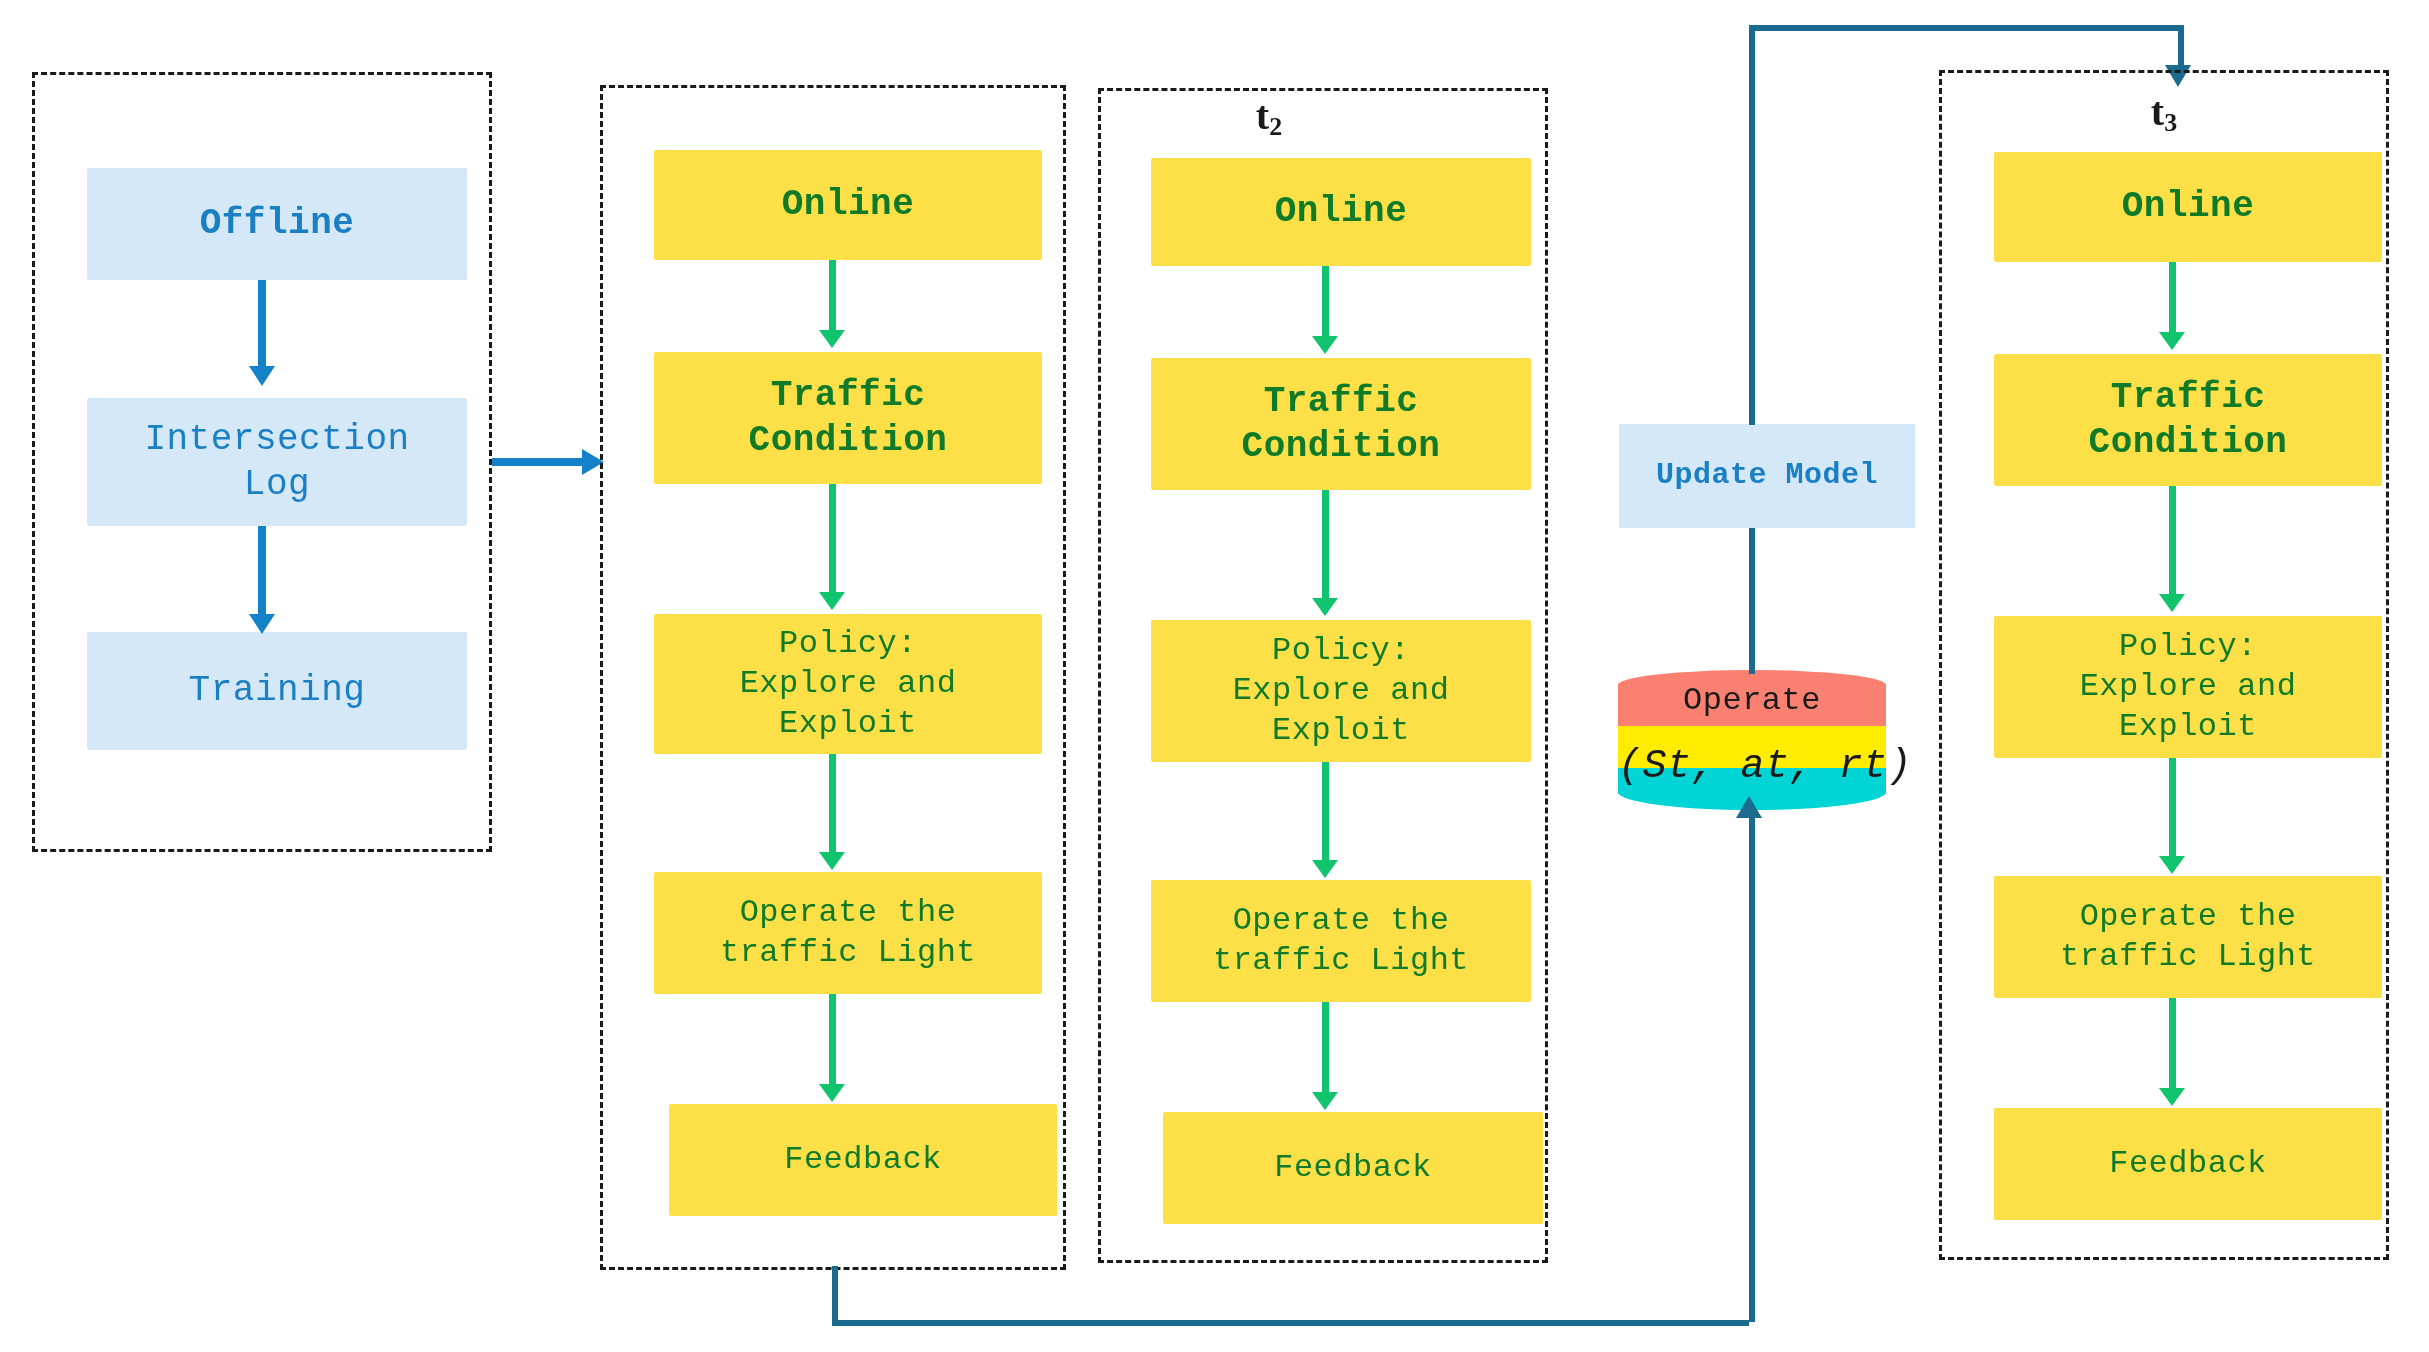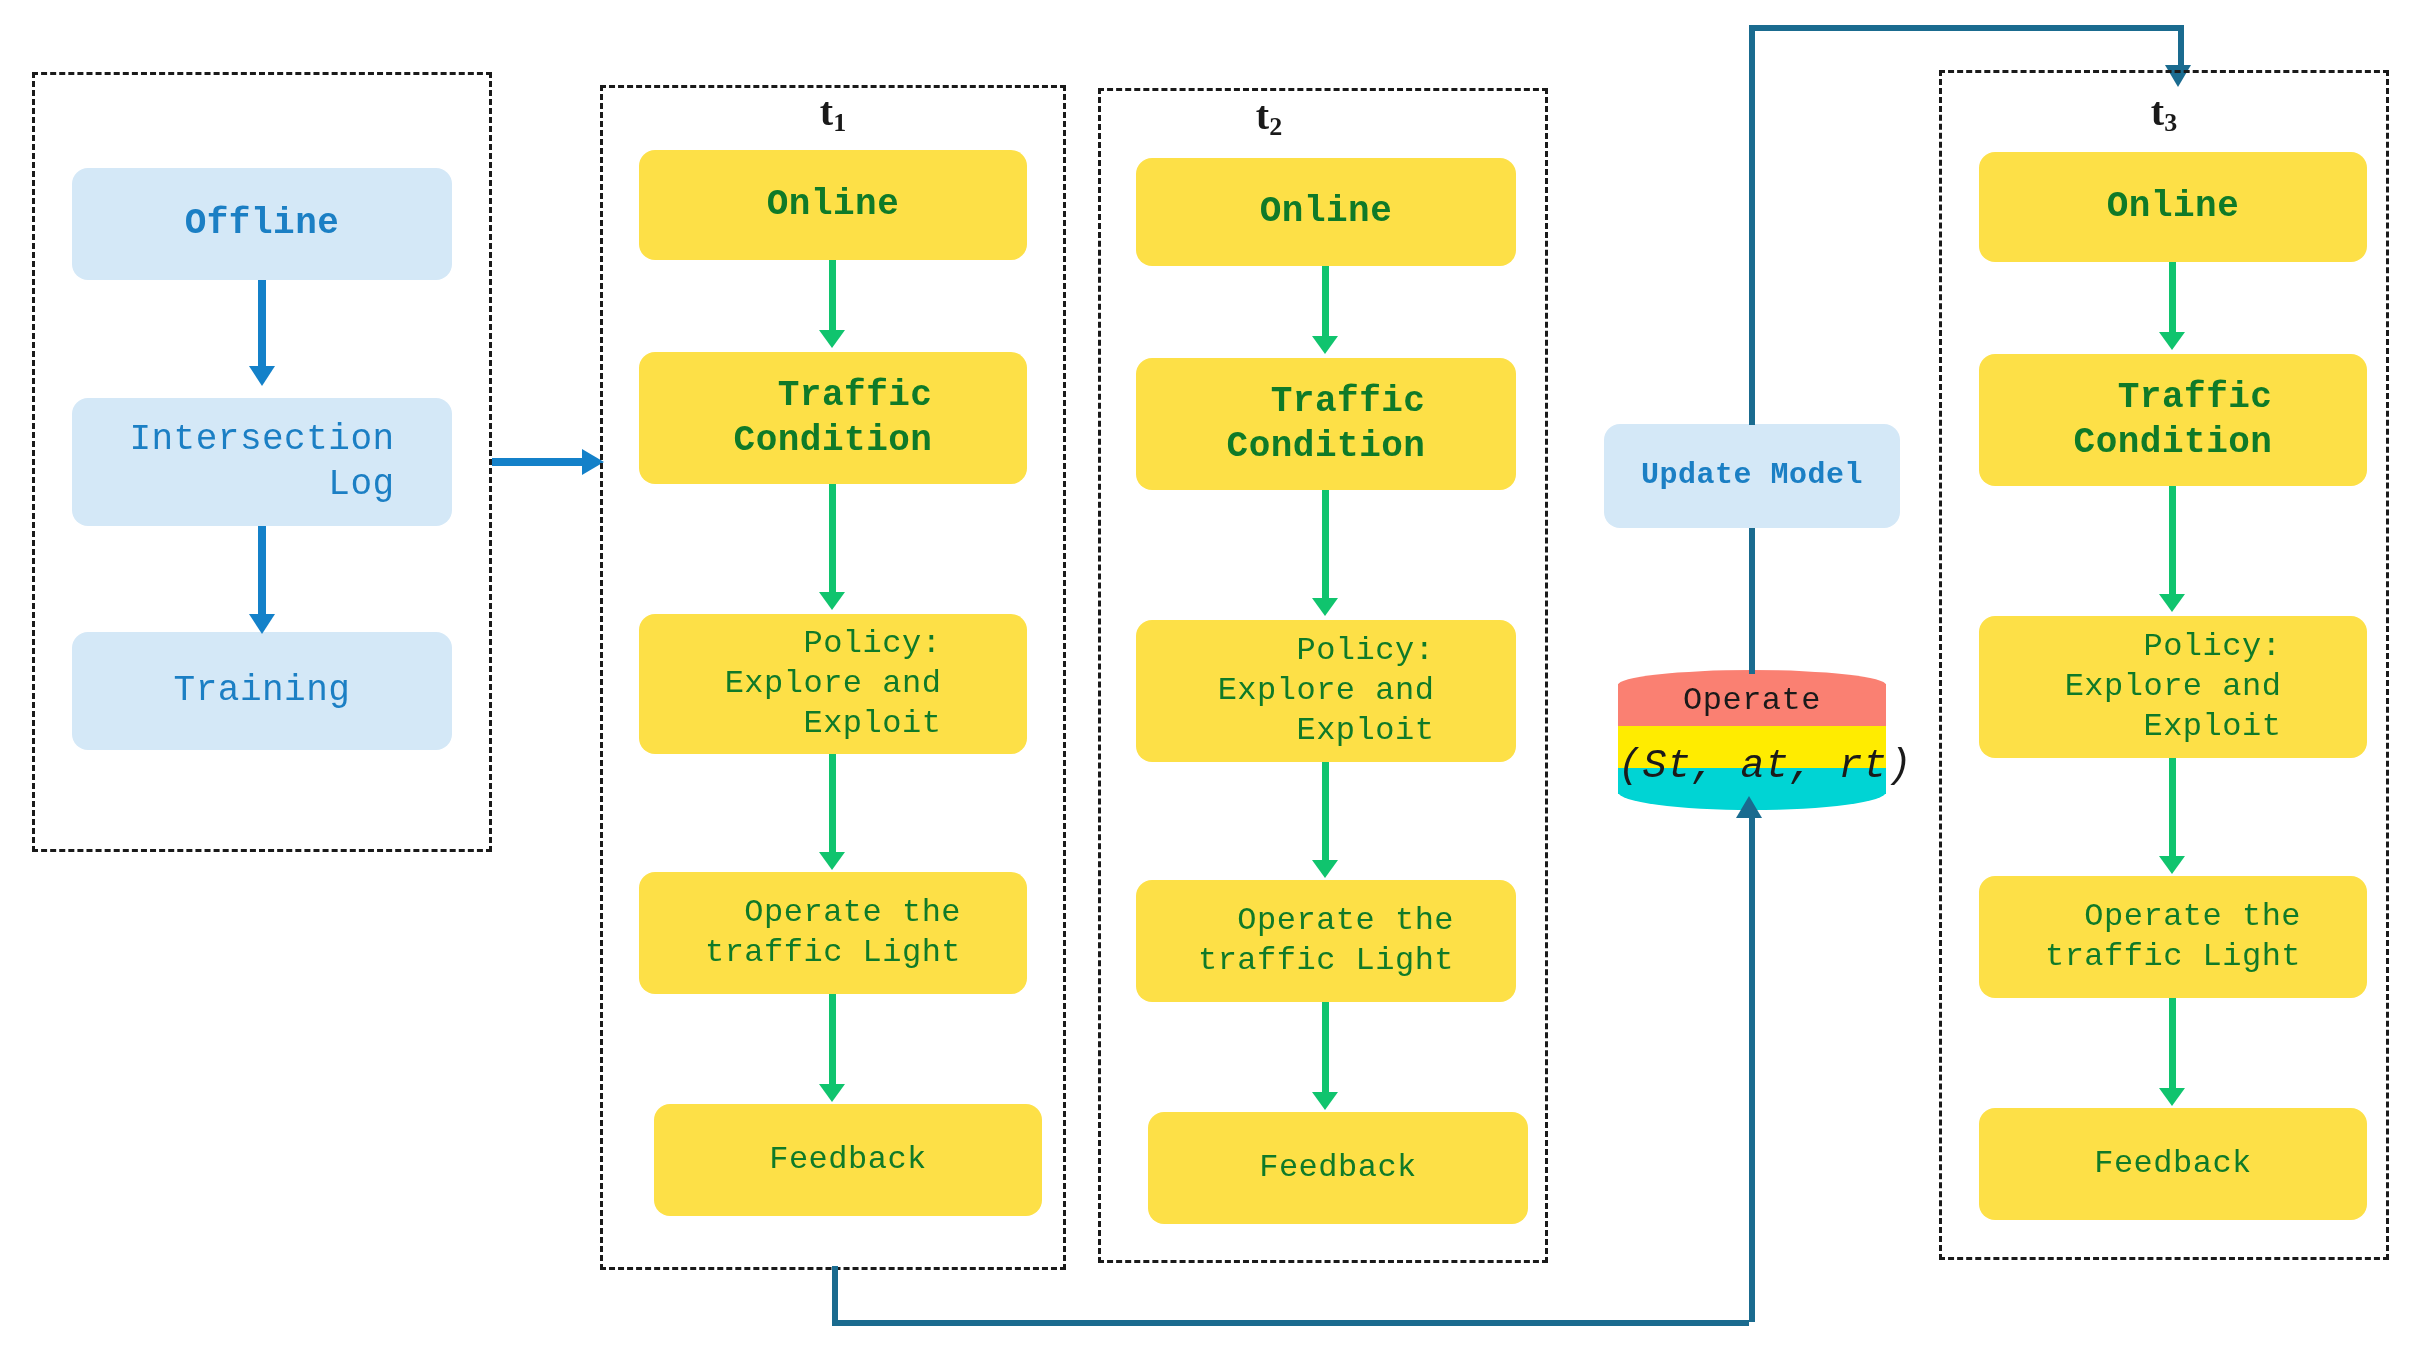--- a/index.html
+++ b/index.html
@@ -41,28 +41,29 @@
     font-size: 26px;
     vertical-align: baseline;
     position: relative;
     top: 6px;
   }
 
   
   .node {
     position: absolute;
     box-sizing: border-box;
-    border-radius: 16px;
+    border-radius: 2px;
     display: flex;
     align-items: center;
     justify-content: center;
-    text-align: right;
+    text-align: center;
     white-space: pre-line;
     line-height: 1.26;
     letter-spacing: 0.5px;
+    margin-left: 15px;
   }
   .node.blue {
     background: #d4e8f7;
     color: #1b7fc4;
   }
   .node.green {
     background: #fde047;
     color: #0f7a28;
   }
   .node.bold {
@@ -162,23 +163,20 @@
   <div class="arrowhead arrow-down b-head" style="left:249px; top:366px;"></div>
 
   <div class="vline b-line" style="left:258px; top:526px; height:90px;"></div>
   <div class="arrowhead arrow-down b-head" style="left:249px; top:614px;"></div>
 
   <div class="hline b-hline" style="left:492px; top:458px; width:92px;"></div>
   <div class="arrowhead arrow-right b-headr" style="left:582px; top:449px;"></div>
 
   <div class="dashed-group" style="left:600px; top:85px; width:466px; height:1185px;"></div>
 
-  <div class="stage-label" style="left:600px; top:92px; width:466px;">
-    <span>t</span><span class="sub">1</span>
-  </div>
 
   <div class="node green bold" style="left:639px; top:150px; width:388px; height:110px; font-size:36px;">Online</div>
 
   <div class="vline g-line" style="left:829px; top:260px; height:72px;"></div>
   <div class="arrowhead arrow-down g-head" style="left:819px; top:330px;"></div>
 
   <div class="node green bold" style="left:639px; top:352px; width:388px; height:132px; font-size:36px;">Traffic
 Condition</div>
 
   <div class="vline g-line" style="left:829px; top:484px; height:110px;"></div>

